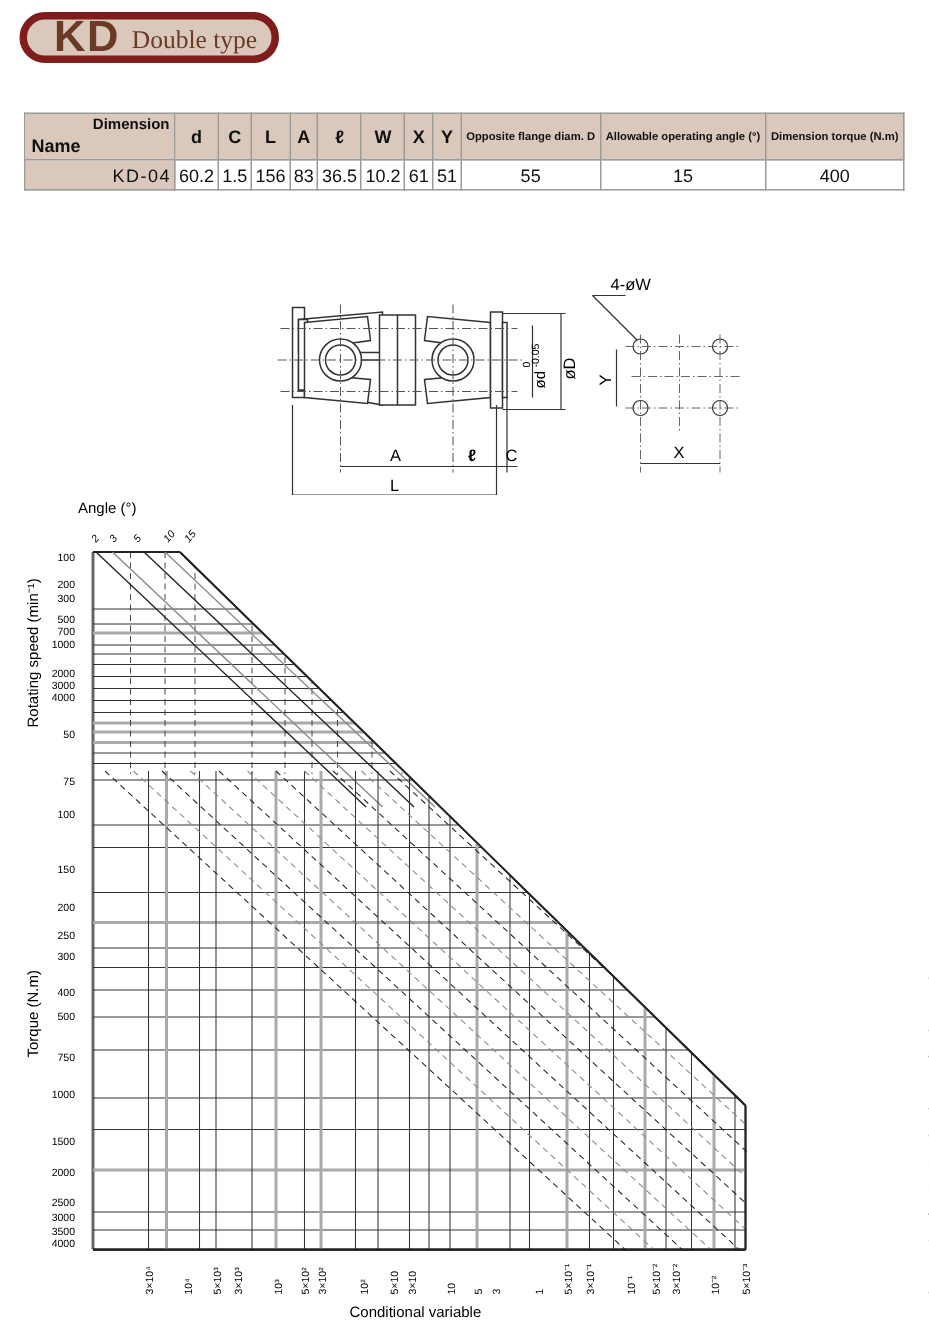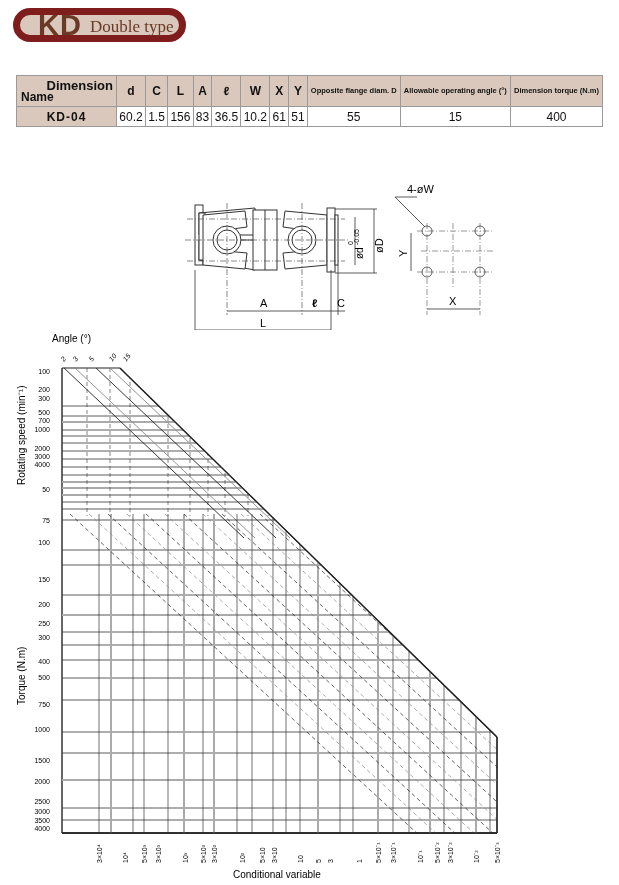--- a/index.html
+++ b/index.html
@@ -1,28 +1,28 @@
 <!DOCTYPE html>
 <html><head>
 <meta charset="utf-8">
 <style>
   html, body { margin:0; padding:0; background:#ffffff; }
   body { width:619px; height:885px; position:relative; overflow:hidden; font-family:"Liberation Sans", sans-serif; color:#111; }
 
-  .title-pill { position:absolute; left:13px; top:8px; width:173px; height:34px; border-radius:17px; background:#d9c8bb; border:7px solid #7f1d1d; box-sizing:border-box; display:flex; align-items:center; padding-left:18px; }
+  .title-pill { position:absolute; left:13px; top:8px; width:173px; height:34px; border-radius:17px; background:#d9c8bb; border:5px solid #7f1d1d; box-sizing:border-box; display:flex; align-items:center; padding-left:18px; }
   .title-code { font-family:"Liberation Sans", sans-serif; font-weight:bold; font-size:29px; color:#6b3a27; letter-spacing:1px; }
   .title-sub { font-family:"Liberation Serif", serif; font-size:17px; color:#6b3a27; margin-left:8px; margin-top:3px; }
 
   table.spec { position:absolute; left:16px; top:75px; border-collapse:collapse; width:587px; font-size:12px; }
   table.spec td, table.spec th { border:1px solid #9a9a9a; text-align:center; height:19px; padding:0 2px; }
   table.spec thead th { background:#d9c8bb; font-weight:bold; height:30px; }
   table.spec thead th.small { font-size:7.5px; line-height:8px; }
-  table.spec tbody th { background:#d9c8bb; font-weight:bold; width:95px; letter-spacing:1px; }
+  table.spec tbody th { background:#d9c8bb; font-weight:normal; width:95px; letter-spacing:1px;text-align:right; }
   .diag-head { position:relative; width:95px; height:30px; padding:0 !important; background:linear-gradient(to top right, #d9c8bb calc(50% - 0.6px), #555 50%, #d9c8bb calc(50% + 0.6px)); }
-  .diag-head .dim { position:absolute; right:3px; top:2px; font-size:13px; }
+  .diag-head .dim { position:absolute; right:3px; top:2px; font-size:10px; }
   .diag-head .nm { position:absolute; left:4px; bottom:2px; font-size:12px; }
 
   .drawing { position:absolute; left:185px; top:175px; }
 
   .notes { position:absolute; left:325px; top:377px; width:270px; font-size:11px; line-height:14.7px; }
   .howto { position:absolute; right:30px; top:505px; text-align:right; font-size:11px; line-height:14px; }
 
   table.size { position:absolute; left:431px; top:541px; border-collapse:collapse; font-size:11px; }
   table.size td, table.size th { border:1px solid #9a9a9a; height:17px; padding:0 4px; }
   table.size th { background:#d9c8bb; font-weight:bold; }

